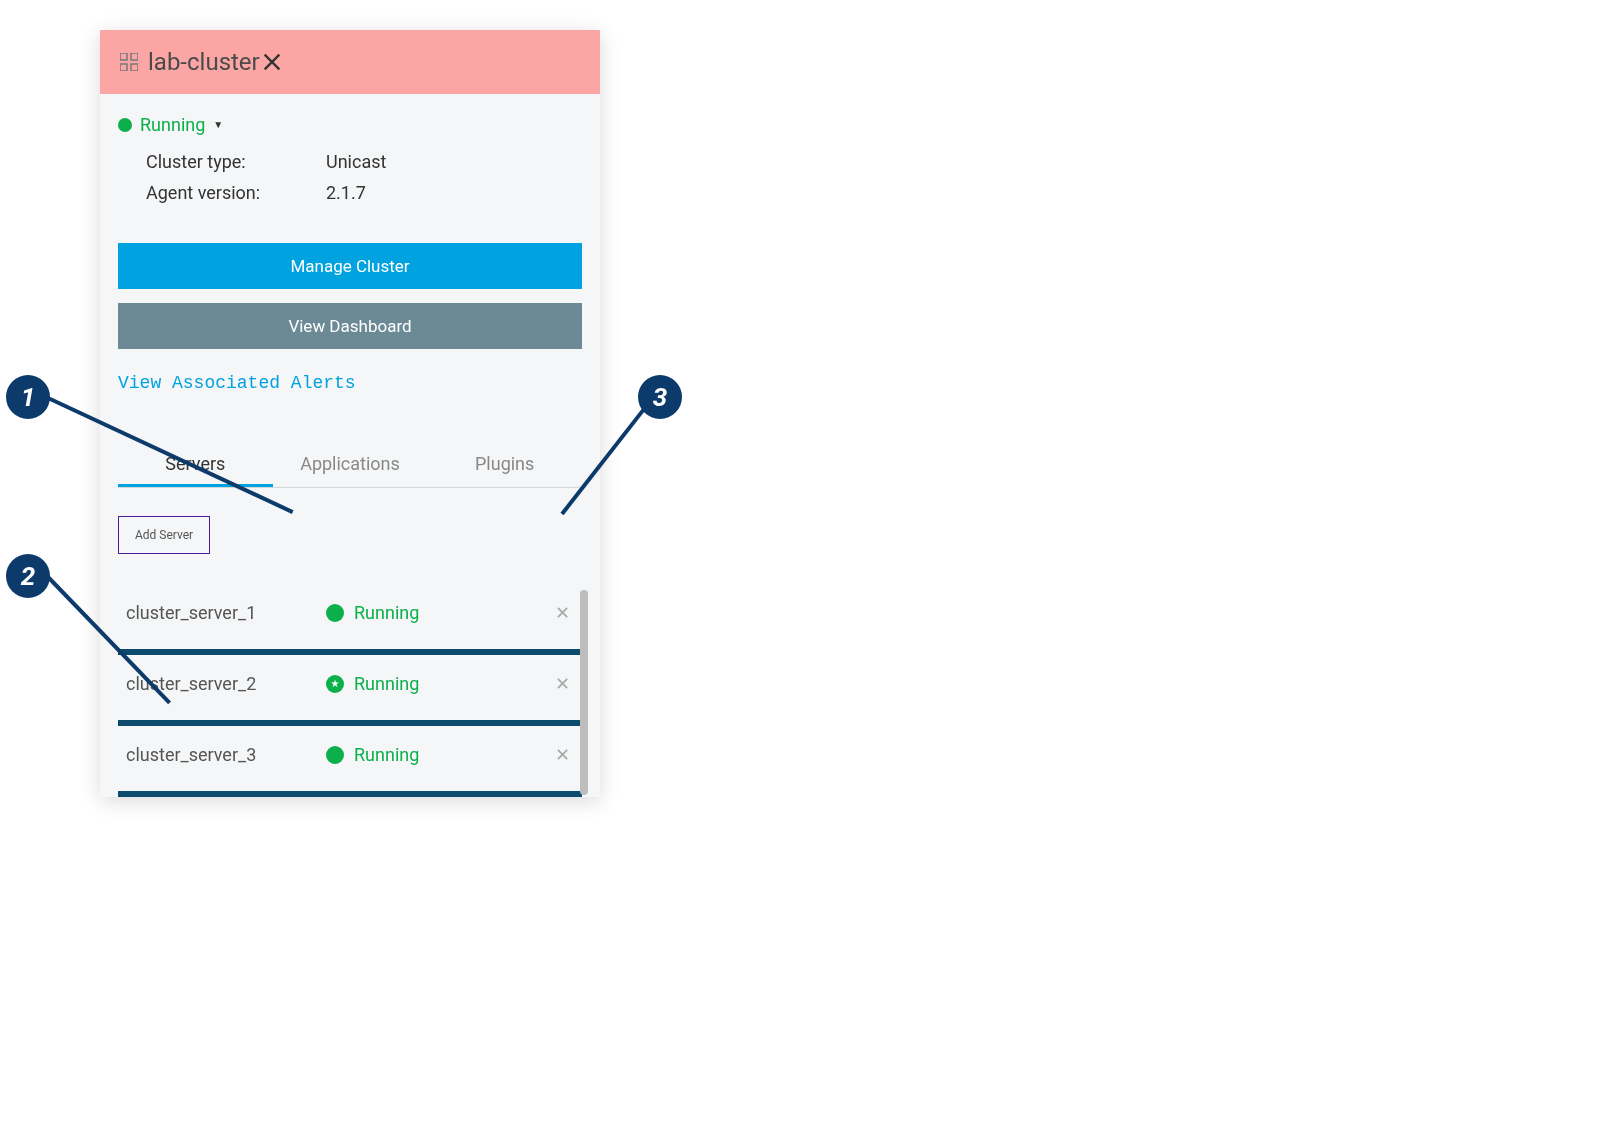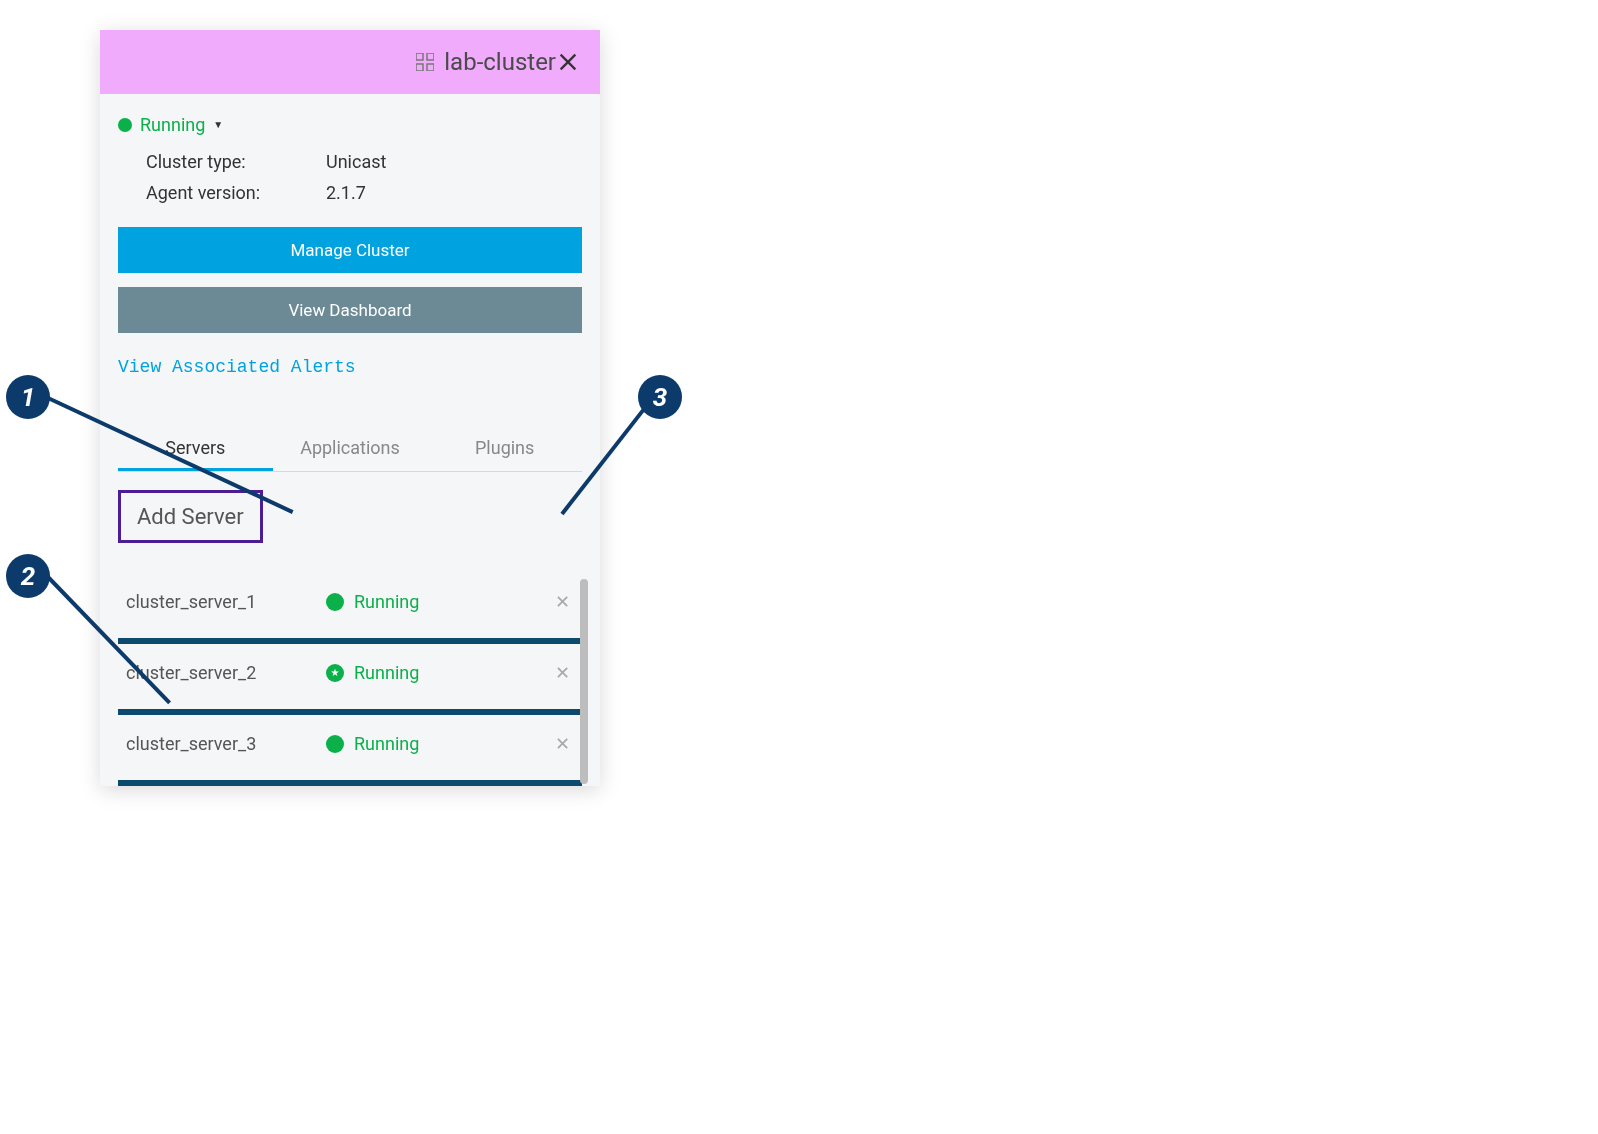--- a/index.html
+++ b/index.html
@@ -18,23 +18,23 @@
       position: absolute;
       left: 100px;
       top: 30px;
       width: 500px;
       background: #f5f6f7;
       box-shadow: 0 4px 20px rgba(0,0,0,0.15);
     }
     .panel-header {
       display: flex;
       align-items: center;
-      justify-content: flex-end;
+      justify-content: flex-start;
       padding: 18px 20px;
-      background: #f0abfc;
+      background: #fca5a5;
     }
     .panel-header-left {
       display: flex;
       align-items: center;
       gap: 10px;
     }
     .cluster-icon {
       width: 18px;
       height: 18px;
       display: inline-block;
@@ -73,21 +73,21 @@
     .status-text {
       color: #0bb04b;
       font-size: 18px;
     }
     .dropdown-arrow {
       font-size: 10px;
       color: #333;
     }
     .info-grid {
       margin-left: 28px;
-      margin-bottom: 24px;
+      margin-bottom: 40px;
     }
     .info-row {
       display: flex;
       margin-bottom: 10px;
     }
     .info-label {
       width: 180px;
       font-size: 18px;
       color: #333;
     }
@@ -134,26 +134,26 @@
       font-size: 18px;
       color: #888;
       cursor: pointer;
       border-bottom: 3px solid transparent;
     }
     .tab.active {
       color: #333;
       border-bottom-color: #00a2df;
     }
     .add-server-btn {
-      margin-top: 18px;
+      margin-top: 28px;
       margin-bottom: 30px;
       padding: 11px 16px;
       background: transparent;
-      border: 3px solid #4c1d95;
-      font-size: 22px;
+      border: 1px solid #4c1d95;
+      font-size: 12px;
       color: #555;
       cursor: pointer;
       font-family: inherit;
     }
     .table-header {
       display: flex;
       padding: 10px 0;
       border-bottom: 2px solid #4a4a4a;
     }
     .th {

